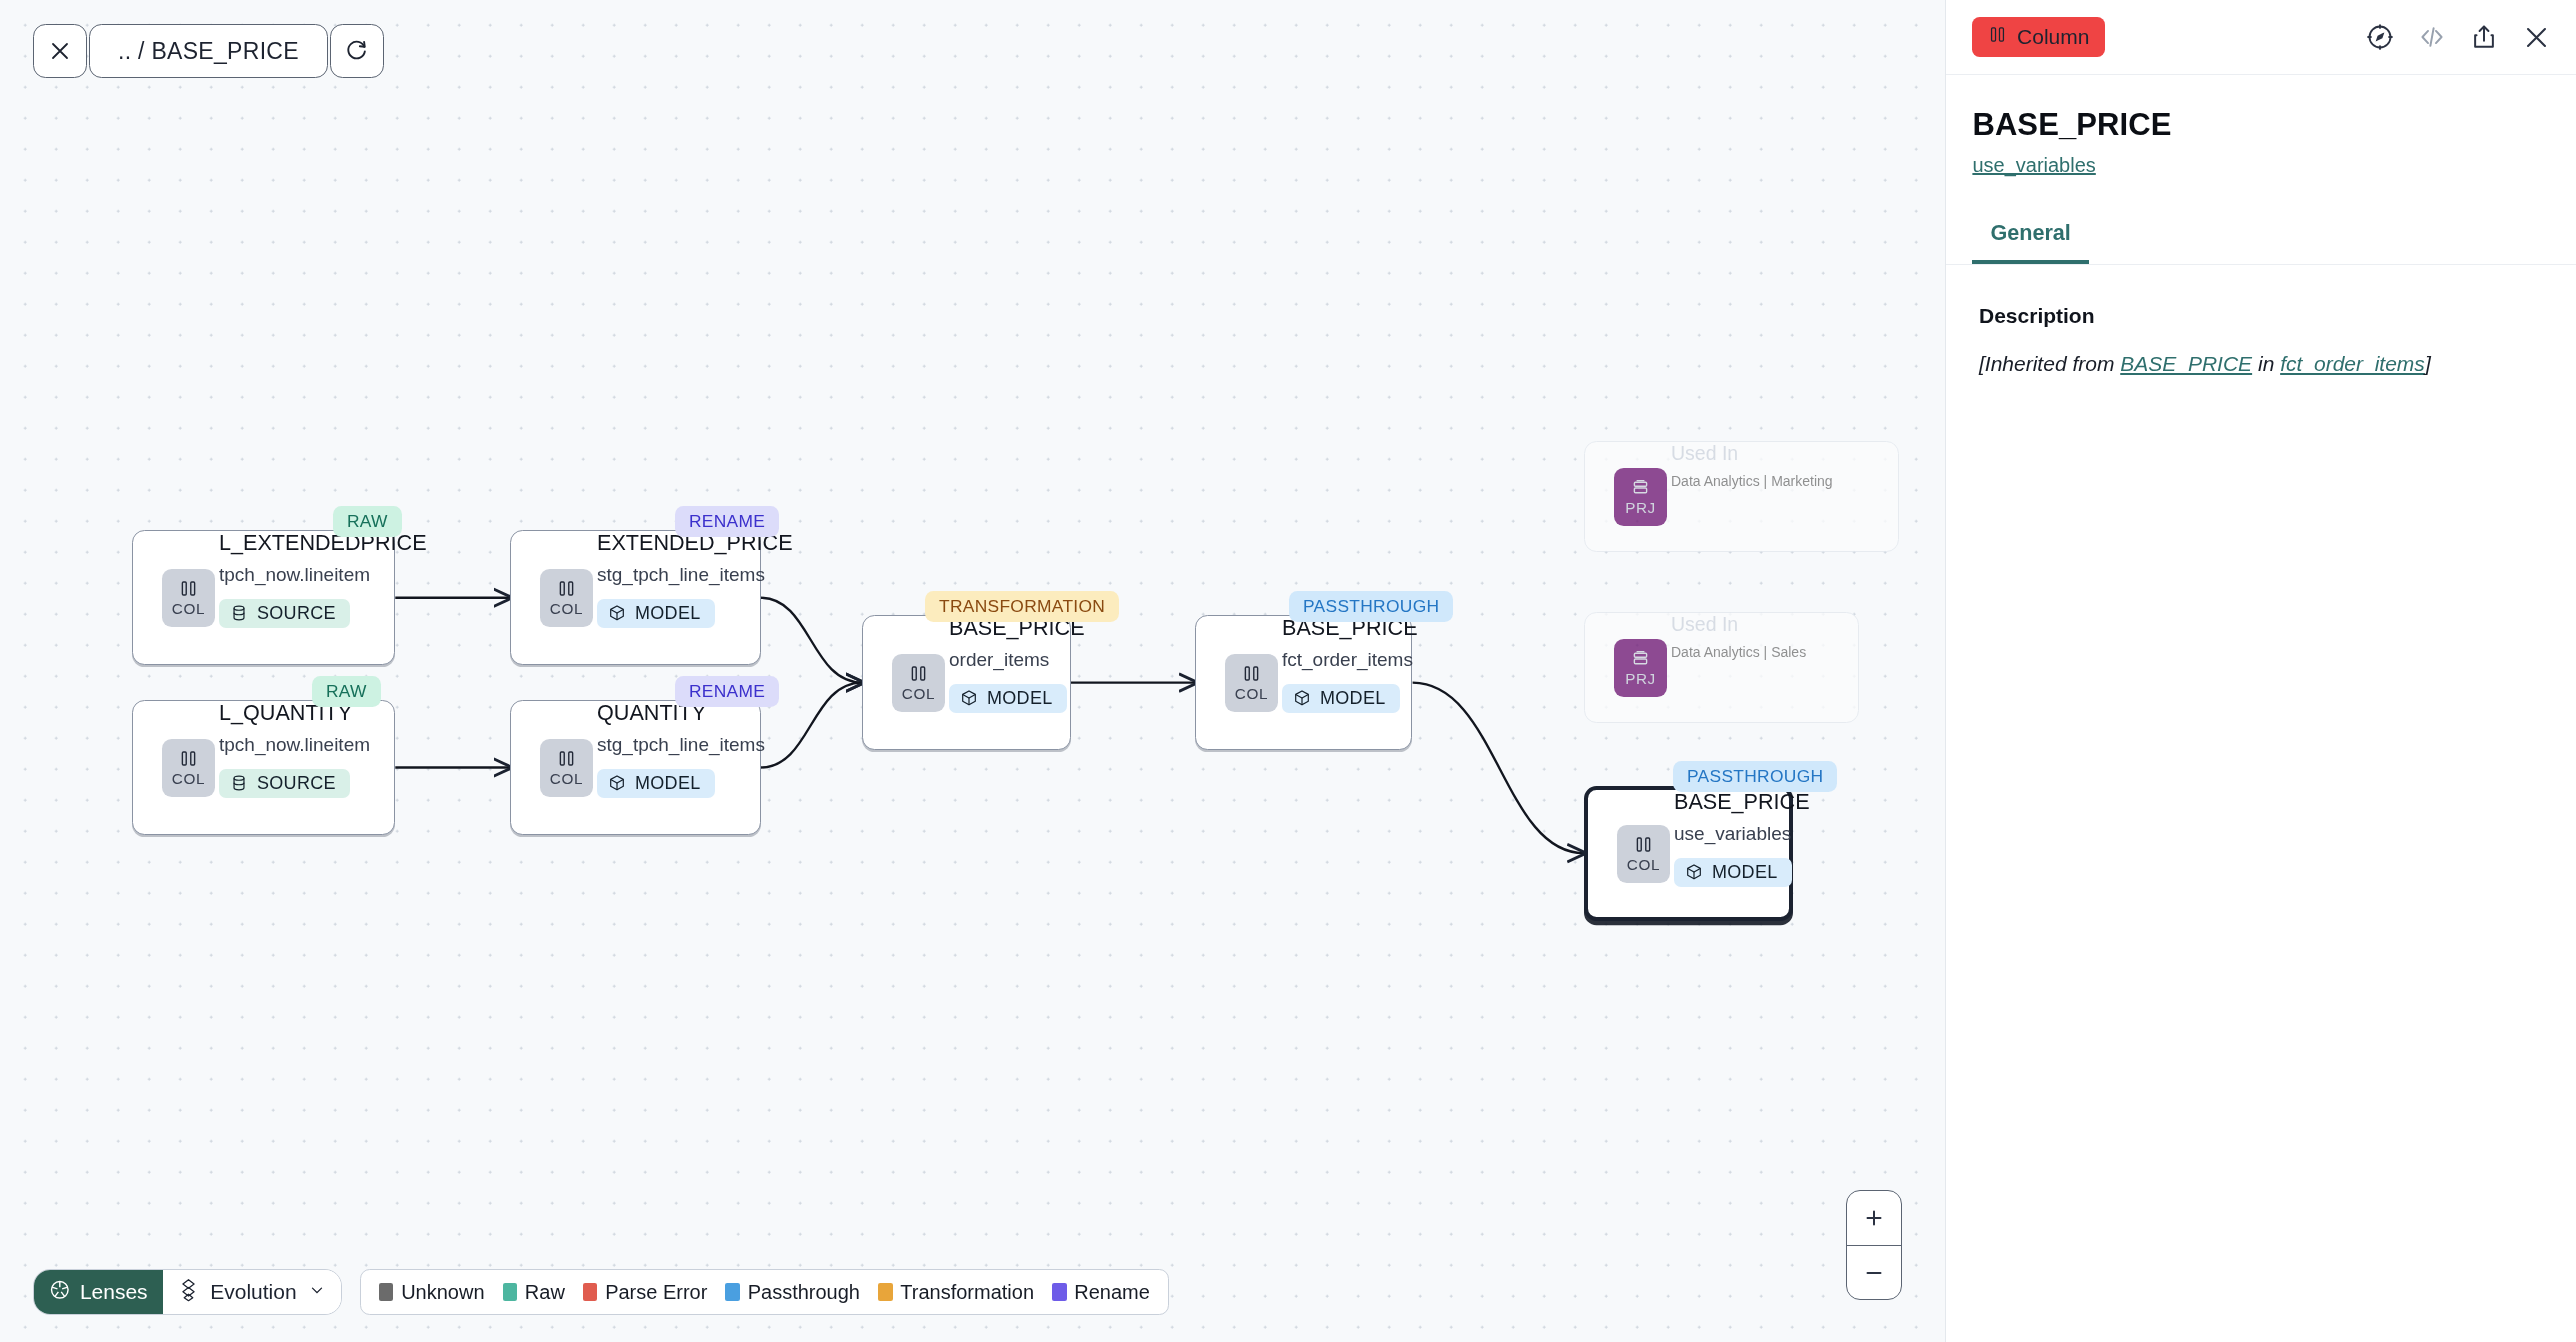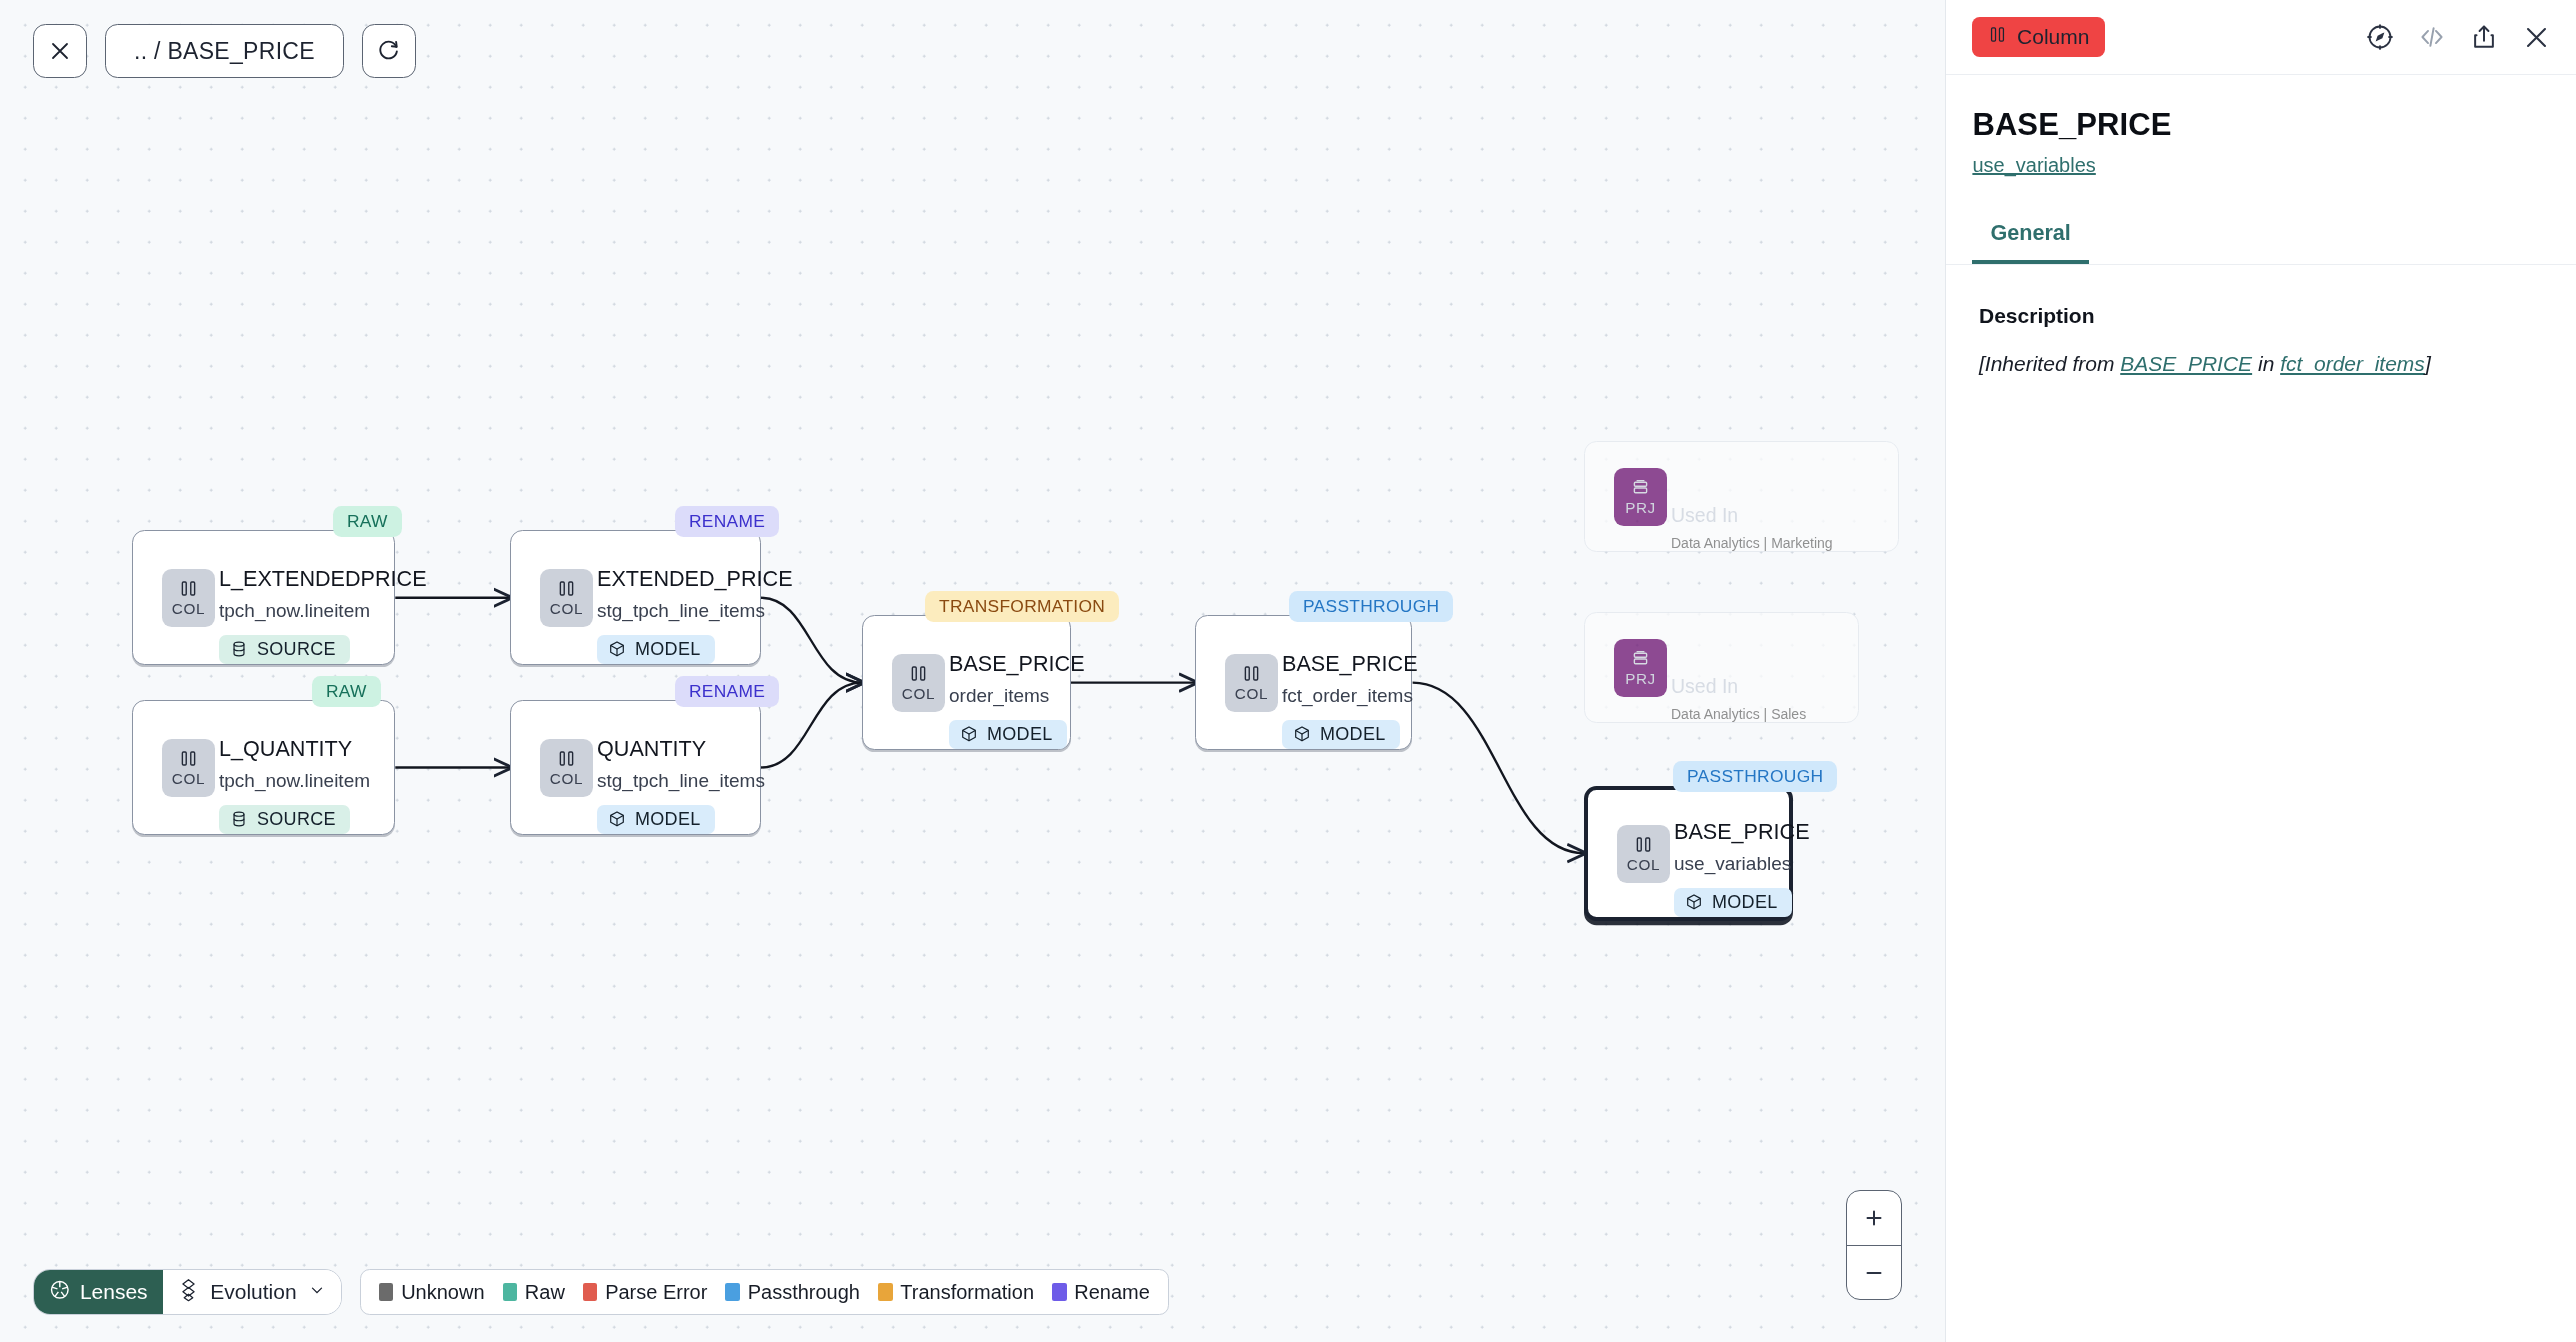--- a/index.html
+++ b/index.html
@@ -16,21 +16,21 @@
     position: relative;
     width: 1945px; height: 1343px;
     background-color: #f7f9fb;
     background-image: radial-gradient(circle, #cfd6de 1.1px, transparent 1.2px);
     background-size: 31px 31px;
     background-position: 9.7px 9.7px;
     overflow: hidden;
   }
 
   
-  #top-toolbar { position: absolute; left: 33px; top: 24px; display: flex; gap: 18px; align-items: center; z-index: 40; }
+  #top-toolbar { position: absolute; left: 33px; top: 24px; display: flex; gap: 2px; align-items: center; z-index: 40; }
   .tb-btn {
     background: #ffffff; border: 1.4px solid #5b6472; border-radius: 12.5px;
     height: 54px; display: flex; align-items: center; justify-content: center;
     cursor: pointer;
   }
   .tb-square { width: 54px; }
   .tb-crumb { padding: 0 28px; font-size: 23px; color: #1d2330; letter-spacing: 0.3px; }
   .tb-icon svg { display: block; }
 
   
@@ -59,21 +59,21 @@
     position: absolute; left: 29px; top: 50%; transform: translateY(-50%);
     width: 53px; height: 58px; background: #ccd1da; border-radius: 9.7px;
     display: flex; flex-direction: column; align-items: center; justify-content: center; gap: 2.1px;
   }
   .col-chip.prj { background: #701a75; }
   .col-chip .cc-label { font-size: 15.3px; color: #3a4151; letter-spacing: 0.6px; line-height: 1; }
   .node.ghost .col-chip .cc-label { color: #c5cbd6; }
   .col-chip svg { display: block; }
 
   .node-text { position: absolute; left: 86px; top: 0; right: 7px; height: 100%;
-               display: flex; flex-direction: column; justify-content: flex-end; }
+               display: flex; flex-direction: column; justify-content: flex-start; }
   .node-title { font-size: 21.6px; color: #12161f; line-height: 1.15; white-space: nowrap; }
   .node-sub { font-size: 19px; color: #39404f; margin-top: 8.4px; line-height: 1.15; white-space: nowrap; }
   .node.ghost .node-title { color: #cfd5de; font-size: 19.5px; }
   .node.ghost .node-sub { color: #737373; font-size: 14px; }
 
   .kind-chip {
     margin-top: 12.5px; align-self: flex-start;
     display: inline-flex; align-items: center; gap: 9px;
     padding: 5.6px 14px 5.6px 11px; border-radius: 7px;
     font-size: 18px; letter-spacing: 0.3px; line-height: 1;

